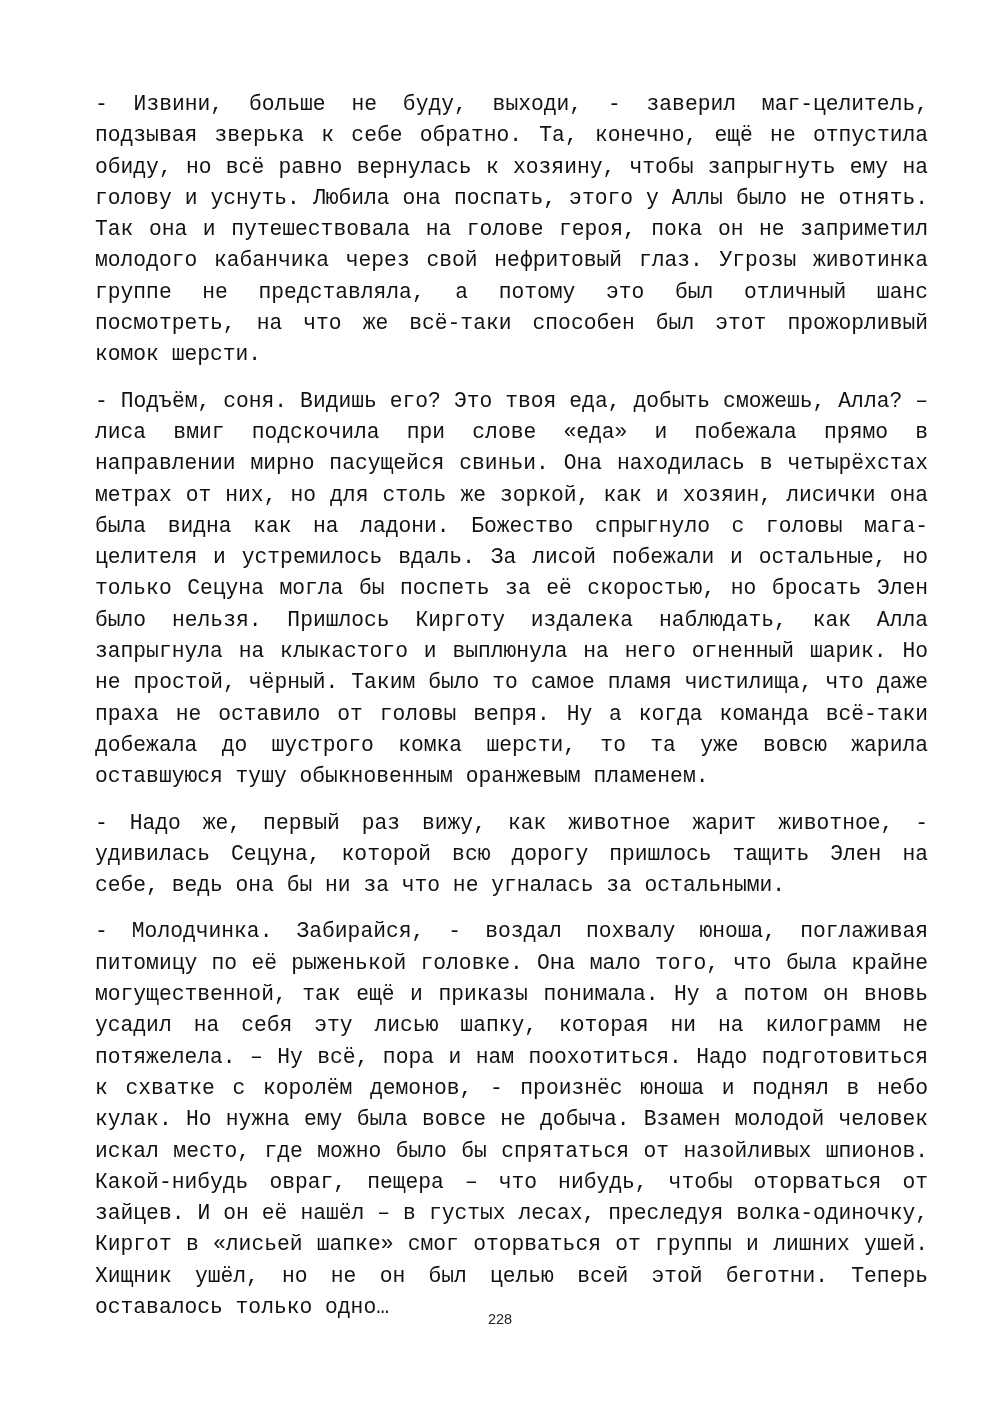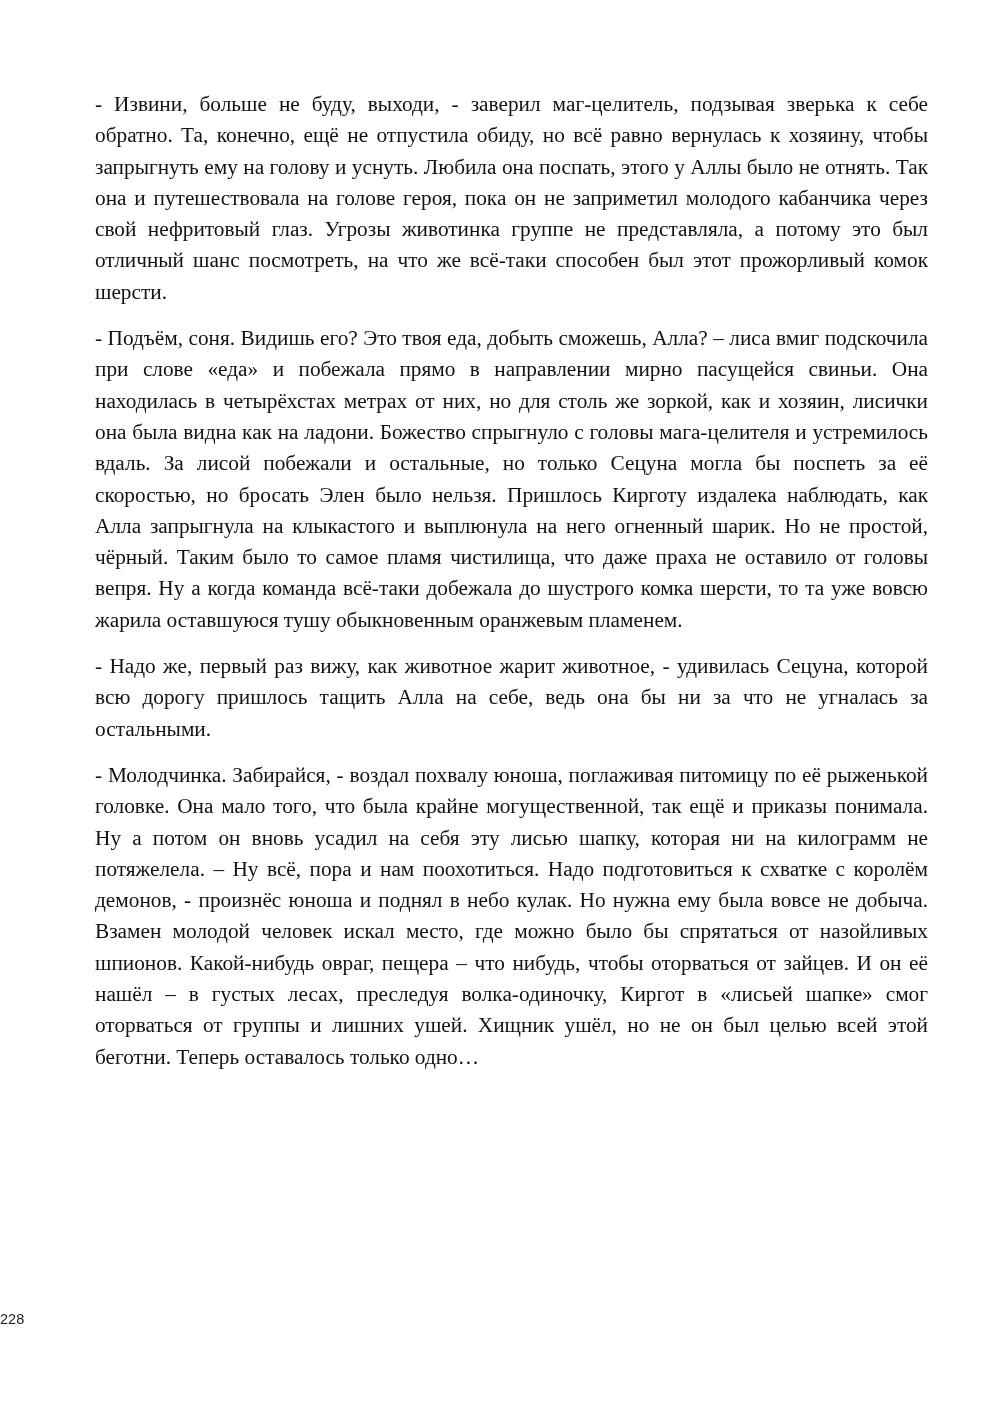--- a/index.html
+++ b/index.html
@@ -12,43 +12,43 @@
       height: 1414px;
       position: relative;
       overflow: hidden;
     }
     .page {
       position: absolute;
       left: 95px;
       top: 89px;
       width: 833px;
       color: #111111;
-      font-family: Liberation Serif, serif;
+      font-family: Liberation Mono, monospace;
       font-size: 21.3px;
       line-height: 31.3px;
     }
     .para {
       margin: 0 0 15px 0;
       text-align: justify;
       text-align-last: left;
     }
     .page-number {
       position: absolute;
       left: 0;
       width: 1000px;
       top: 1311px;
-      text-align: left;
+      text-align: center;
       font-family: "Liberation Sans", sans-serif;
       font-size: 14.5px;
       color: #222222;
     }
   </style>
 </head>
 <body>
 
 <div class="page">
   <p class="para">- Извини, больше не буду, выходи, - заверил маг-целитель, подзывая зверька к себе обратно. Та, конечно, ещё не отпустила обиду, но всё равно вернулась к хозяину, чтобы запрыгнуть ему на голову и уснуть. Любила она поспать, этого у Аллы было не отнять. Так она и путешествовала на голове героя, пока он не заприметил молодого кабанчика через свой нефритовый глаз. Угрозы животинка группе не представляла, а потому это был отличный шанс посмотреть, на что же всё-таки способен был этот прожорливый комок шерсти.</p>
   <p class="para">- Подъём, соня. Видишь его? Это твоя еда, добыть сможешь, Алла? – лиса вмиг подскочила при слове «еда» и побежала прямо в направлении мирно пасущейся свиньи. Она находилась в четырёхстах метрах от них, но для столь же зоркой, как и хозяин, лисички она была видна как на ладони. Божество спрыгнуло с головы мага-целителя и устремилось вдаль. За лисой побежали и остальные, но только Сецуна могла бы поспеть за её скоростью, но бросать Элен было нельзя. Пришлось Кирготу издалека наблюдать, как Алла запрыгнула на клыкастого и выплюнула на него огненный шарик. Но не простой, чёрный. Таким было то самое пламя чистилища, что даже праха не оставило от головы вепря. Ну а когда команда всё-таки добежала до шустрого комка шерсти, то та уже вовсю жарила оставшуюся тушу обыкновенным оранжевым пламенем.</p>
-  <p class="para">- Надо же, первый раз вижу, как животное жарит животное, - удивилась Сецуна, которой всю дорогу пришлось тащить Алла на себе, ведь она бы ни за что не угналась за остальными.</p>
+  <p class="para">- Надо же, первый раз вижу, как животное жарит животное, - удивилась Сецуна, которой всю дорогу пришлось тащить Элен на себе, ведь она бы ни за что не угналась за остальными.</p>
   <p class="para">- Молодчинка. Забирайся, - воздал похвалу юноша, поглаживая питомицу по её рыженькой головке. Она мало того, что была крайне могущественной, так ещё и приказы понимала. Ну а потом он вновь усадил на себя эту лисью шапку, которая ни на килограмм не потяжелела. – Ну всё, пора и нам поохотиться. Надо подготовиться к схватке с королём демонов, - произнёс юноша и поднял в небо кулак. Но нужна ему была вовсе не добыча. Взамен молодой человек искал место, где можно было бы спрятаться от назойливых шпионов. Какой-нибудь овраг, пещера – что нибудь, чтобы оторваться от зайцев. И он её нашёл – в густых лесах, преследуя волка-одиночку, Киргот в «лисьей шапке» смог оторваться от группы и лишних ушей. Хищник ушёл, но не он был целью всей этой беготни. Теперь оставалось только одно…</p>
 </div>
 
 <div class="page-number">228</div>
 
 </body></html>

